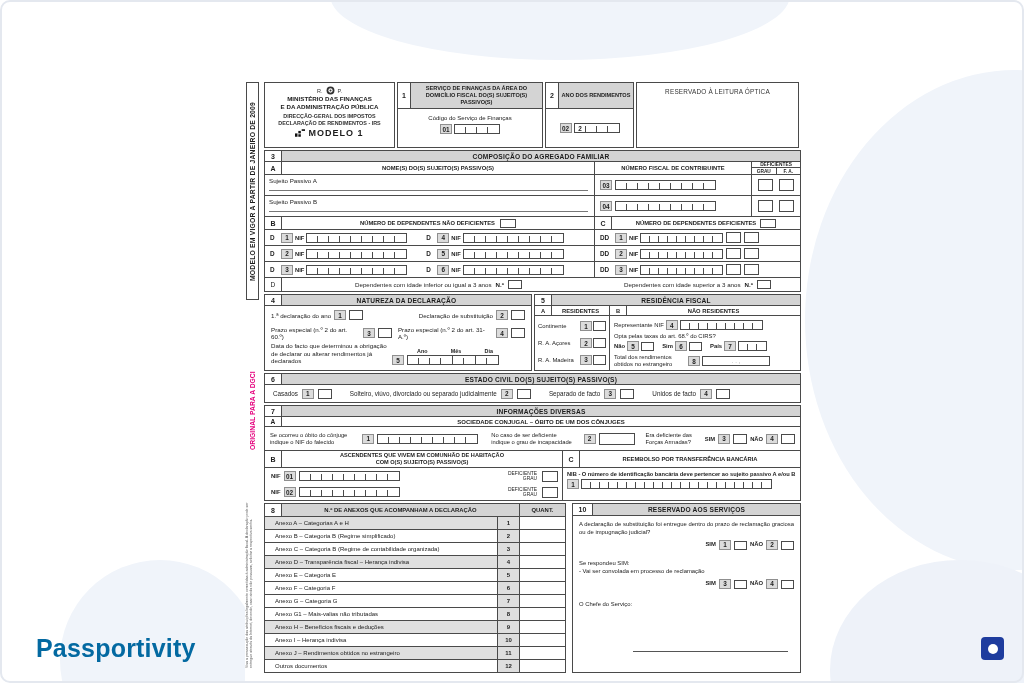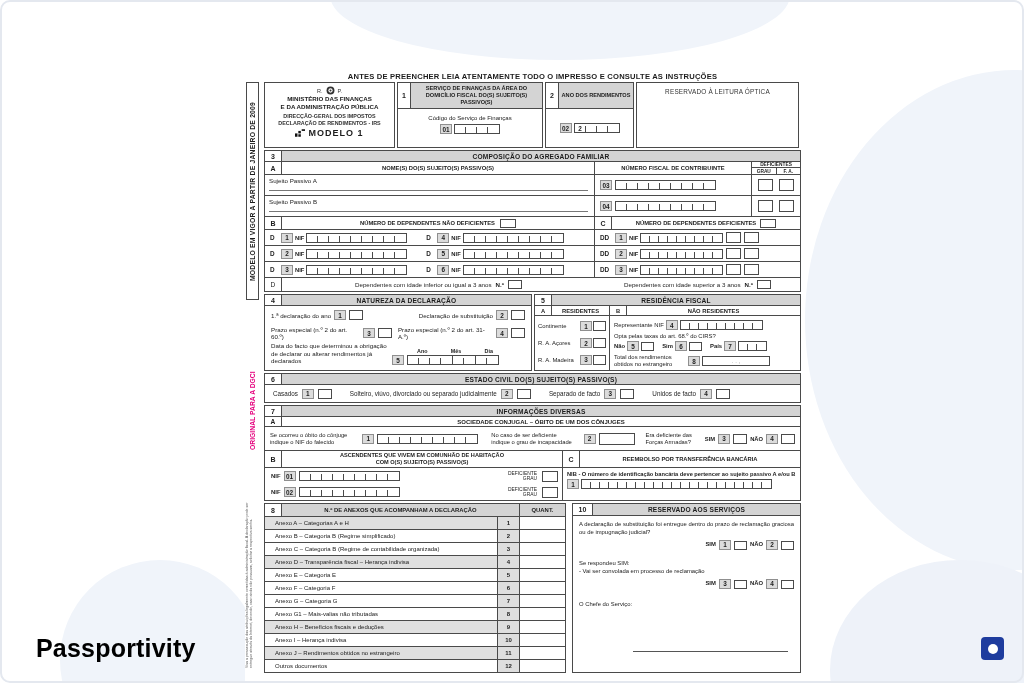--- a/index.html
+++ b/index.html
@@ -139,37 +139,36 @@
   .arow .an{width:22px;background:#dedede;font-weight:700;display:flex;align-items:center;justify-content:center;border-right:1px solid #4a4a4a}
   .arow .aq{width:45px;background:#fff}
   .arow.shaded .al{background:#e0e0e0}
   .s10{flex:1;border:1px solid #4a4a4a;position:relative}
   .s10 .bar{height:12px}
   .s10body{padding:5px 6px;font-size:5.9px;line-height:1.35}
   .simnao{display:flex;justify-content:flex-end;align-items:center;gap:3px;margin-top:3px}
   .simnao .chk{width:13px;height:9px}
   .sigline{position:absolute;left:60px;right:12px;top:147px;border-bottom:1px solid #555}
   
-  .brand{position:absolute;left:36px;top:634px;font-size:25px;font-weight:700;color:#000000;letter-spacing:.2px;z-index:10}
+  .brand{position:absolute;left:36px;top:634px;font-size:25px;font-weight:700;color:#0369a1;letter-spacing:.2px;z-index:10}
   .app-icon{position:absolute;right:20px;top:637px;width:23px;height:23px;background:#1e3c9e;border-radius:4px;display:flex;align-items:center;justify-content:center;z-index:10}
   .app-icon .dot{width:10px;height:10px;background:#fff;border-radius:50%}
   .crest{width:9px;height:9px;flex:none}
   .dgci-logo{width:10px;height:8px;flex:none}
 </style>
 </head>
 <body>
 
 <div class="stage">
   <div class="blob b1"></div>
   <div class="blob b2"></div>
   <div class="blob b3"></div>
   <div class="blob b4"></div>
 
   <div class="form">
-    <div class="form-title">ANTES DE PREENCHER LEIA ATENTAMENTE TODO O IMPRESSO E CONSULTE AS INSTRUÇÕES</div>
 
     <div class="side">
       <div class="side-modelo vtext">MODELO EM VIGOR A PARTIR DE JANEIRO DE 2009</div>
       <div class="side-original vtext">ORIGINAL PARA A DGCI</div>
       <div class="side-fine vtext">Visa a prossecução das atribuições legalmente cometidas à administração fiscal. A declaração pode ser entregue através da Internet, devendo, caso ainda não possuam, solicitar a respectiva senha.</div>
     </div>
 
     <div class="fbody">
 
       <div class="hrow">

